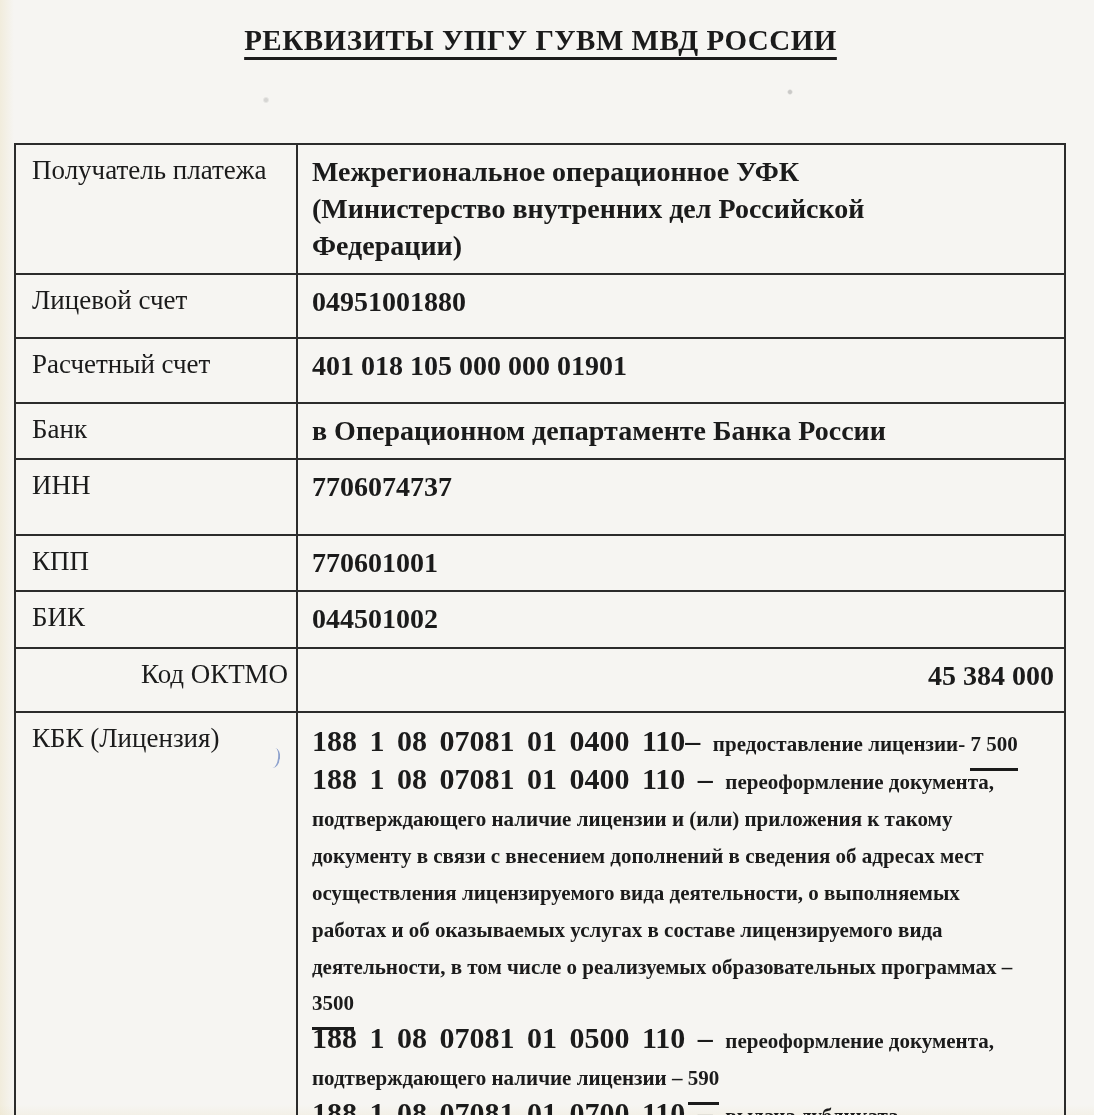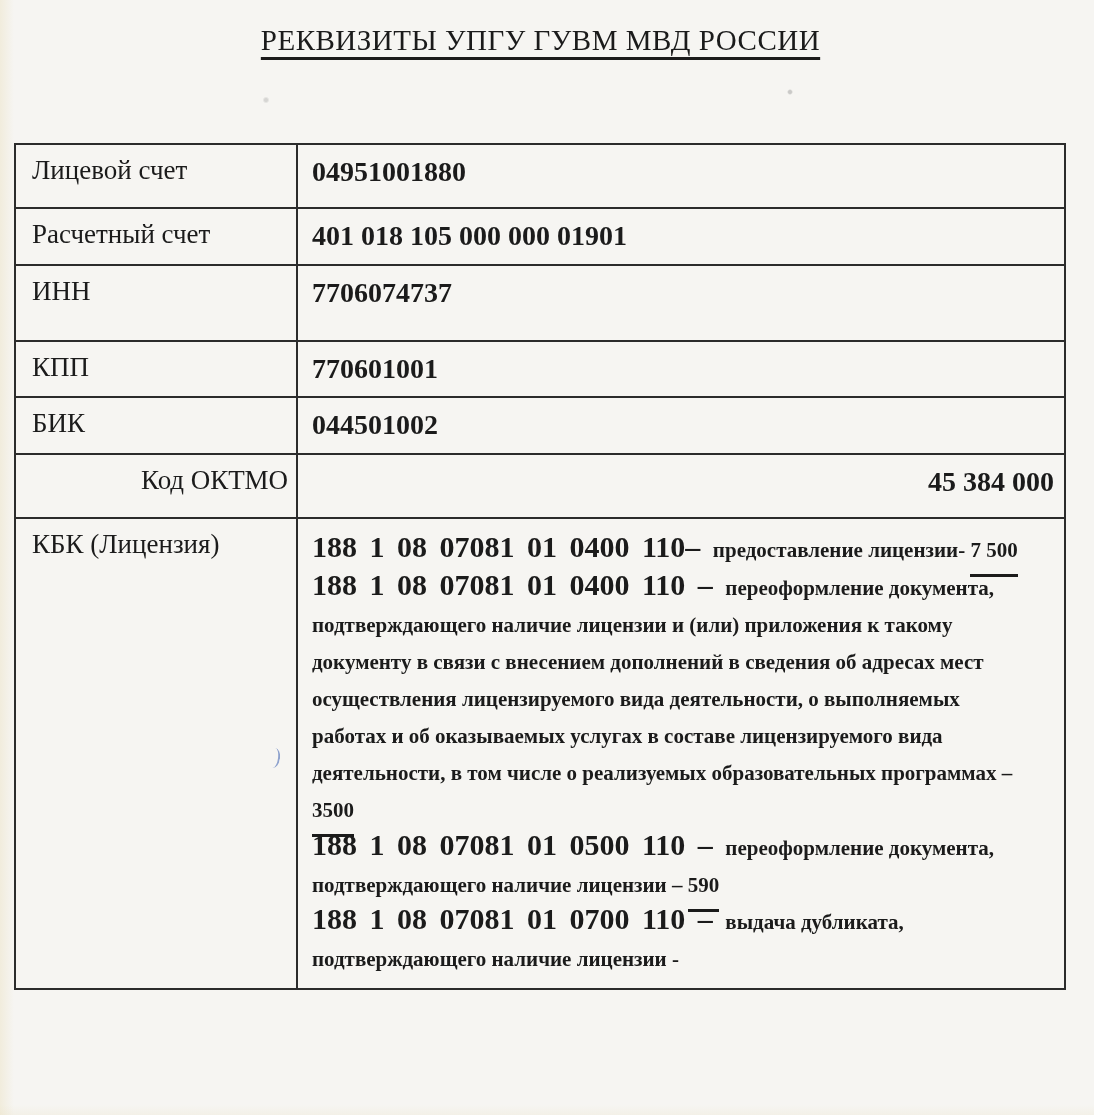--- a/index.html
+++ b/index.html
@@ -22,21 +22,21 @@
     overflow:hidden;
     font-family:"Liberation Serif","DejaVu Serif",serif;
     color:var(--ink);
   }
   .title{
     position:absolute;
     left:0;right:13px;top:24px;
     margin:0;
     text-align:center;
     font-size:29px;
-    font-weight:normal;
+    font-weight:bold;
     letter-spacing:.5px;
     text-decoration:underline;
     text-decoration-thickness:3px;
     text-underline-offset:7px;
   }
   table.requisites{
     position:absolute;
     left:14px;top:143px;
     width:1052px;
     border-collapse:collapse;
@@ -55,21 +55,21 @@
   }
   td.value{
     font-size:28px;
     font-weight:bold;
     padding:9px 10px 8px 14px;
     line-height:1.32;
     white-space:pre-line;
   }
   tr.r0{height:110px;}
   tr.r1{height:64px;}
-  tr.r2{height:57px;}
+  tr.r2{height:65px;}
   tr.r3{height:56px;}
   tr.r4{height:76px;}
   tr.r5{height:52px;}
   tr.r6{height:57px;}
   tr.r7{height:64px;text-align:right;}
   td.kbk-cell{
     white-space:normal;
     padding:10px 46px 12px 14px;
   }
   .kbk-entry{display:block;}
@@ -104,27 +104,37 @@
 </style>
 </head>
 <body>
 
 <div class="page">
 
   <h1 class="title">РЕКВИЗИТЫ УПГУ ГУВМ МВД РОССИИ</h1>
 
   <table class="requisites">
     <tbody>
+      <tr class="r0">
+        <td class="label">Получатель платежа</td>
+        <td class="value">Межрегиональное операционное УФК
+(Министерство внутренних дел Российской
+Федерации)</td>
+      </tr>
       <tr class="r1">
         <td class="label">Лицевой счет</td>
         <td class="value">04951001880</td>
       </tr>
       <tr class="r2">
         <td class="label">Расчетный счет</td>
         <td class="value">401 018 105 000 000 01901</td>
+      </tr>
+      <tr class="r3">
+        <td class="label">Банк</td>
+        <td class="value">в Операционном департаменте Банка России</td>
       </tr>
       <tr class="r4">
         <td class="label">ИНН</td>
         <td class="value">7706074737</td>
       </tr>
       <tr class="r5">
         <td class="label">КПП</td>
         <td class="value">770601001</td>
       </tr>
       <tr class="r6">

